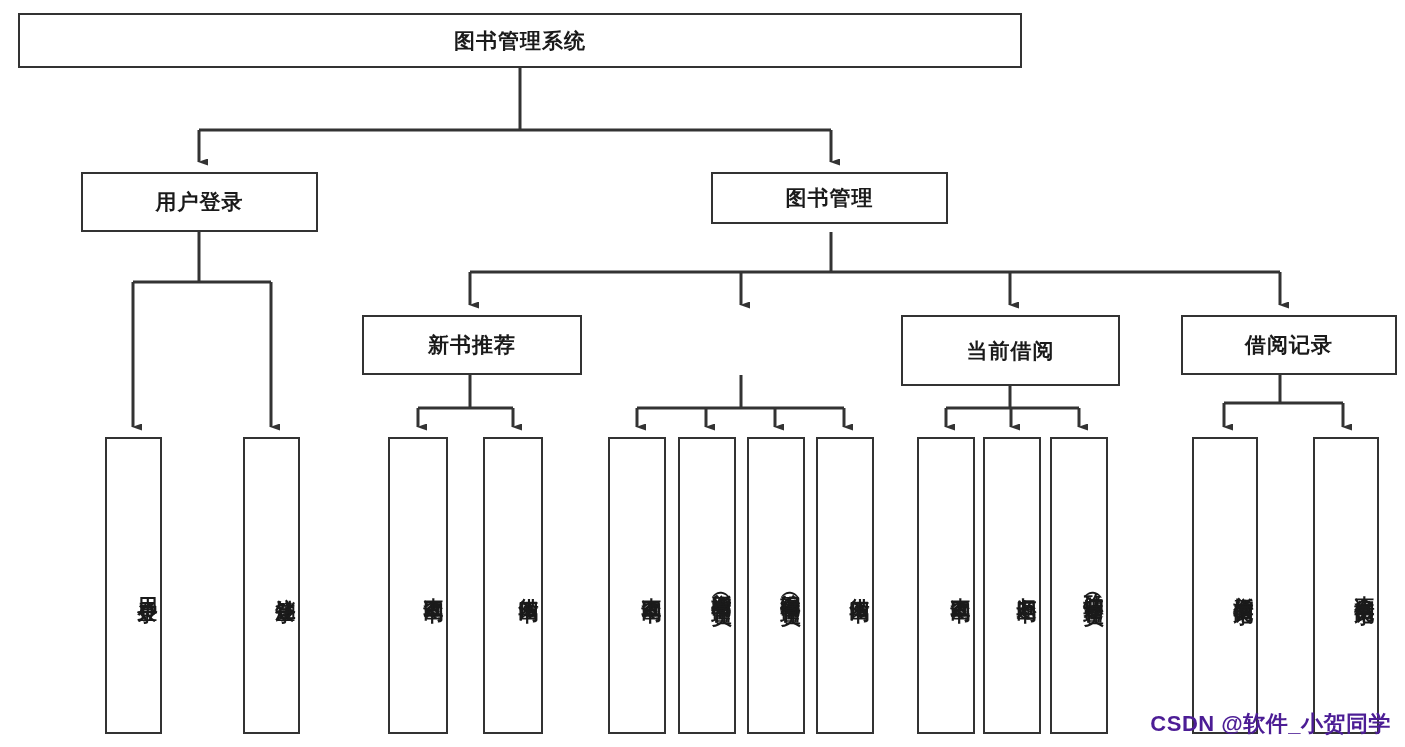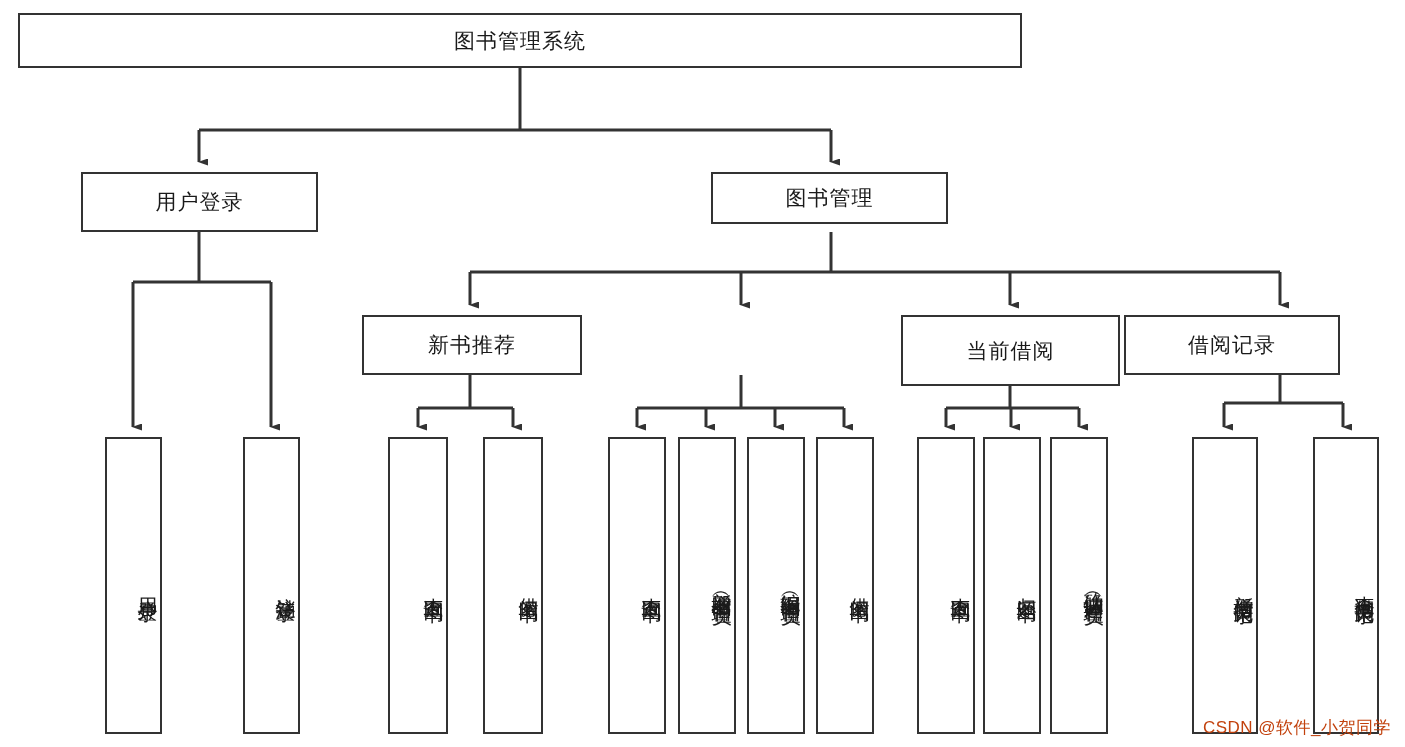--- a/index.html
+++ b/index.html
@@ -9,20 +9,21 @@
   }
   body {
     font-family: "Liberation Sans", "DejaVu Sans", sans-serif;
   }
   #canvas {
     position: relative;
     width: 1405px;
     height: 747px;
     background: #ffffff;
     overflow: hidden;
+    font-weight: bold;
   }
   .node {
     position: absolute;
     box-sizing: border-box;
     border: 2px solid #333333;
     background: #ffffff;
     display: flex;
     align-items: center;
     justify-content: center;
     color: #1a1a1a;
@@ -53,22 +54,22 @@
     left: 0;
     top: 0;
     width: 1405px;
     height: 747px;
     pointer-events: none;
   }
   .watermark {
     position: absolute;
     right: 14px;
     bottom: 8px;
-    font-size: 17px;
-    color: #c2410c;
+    font-size: 22px;
+    color: #4c1d95;
     letter-spacing: 0.5px;
     white-space: nowrap;
   }
 </style>
 </head>
 <body>
 
 <div id="canvas">
 
   <svg class="edge-svg" viewBox="0 0 1405 747">
@@ -131,21 +132,21 @@
   <div class="node horiz" style="left:711px; top:172px; width:237px; height:52px;">
     <span>图书管理</span>
   </div>
 
   <div class="node horiz" style="left:362px; top:315px; width:220px; height:60px;">
     <span>新书推荐</span>
   </div>
   <div class="node horiz" style="left:901px; top:315px; width:219px; height:71px;">
     <span>当前借阅</span>
   </div>
-  <div class="node horiz" style="left:1124px; top:315px; width:216px; height:60px;">
+  <div class="node horiz" style="left:1181px; top:315px; width:216px; height:60px;">
     <span>借阅记录</span>
   </div>
 
   <div class="node vert" style="left:105px; top:437px; width:57px; height:297px;">
     <span class="vlabel">用户登录</span>
   </div>
   <div class="node vert" style="left:243px; top:437px; width:57px; height:297px;">
     <span class="vlabel">注销登录</span>
   </div>
 

